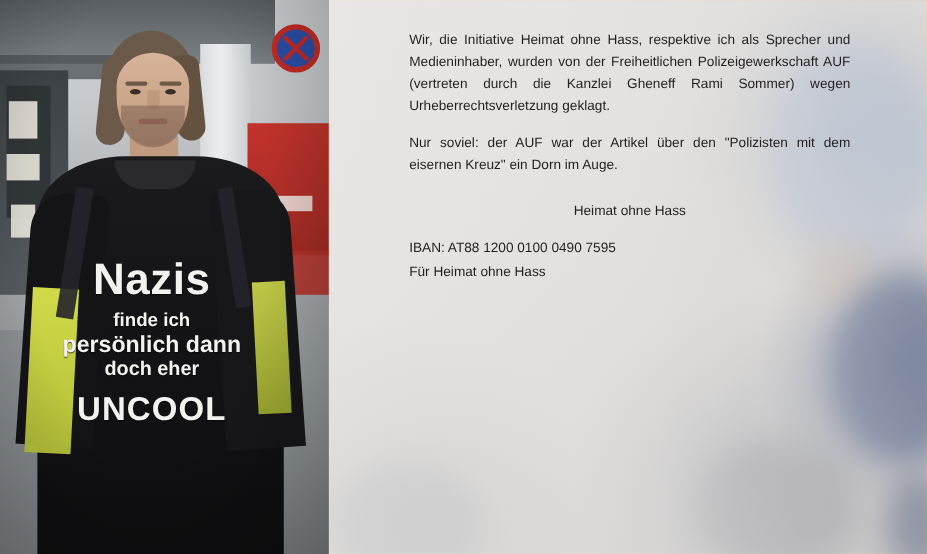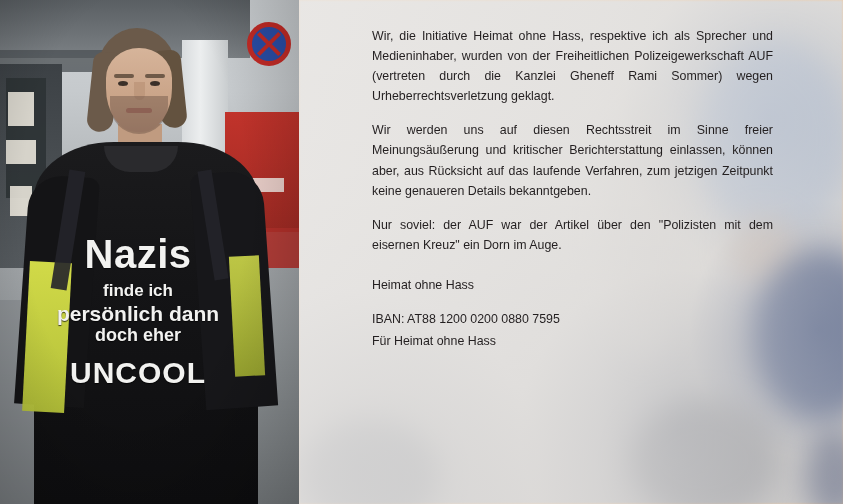--- a/index.html
+++ b/index.html
@@ -250,21 +250,21 @@
     color: #231f20;
     font-size: 12.4px;
     line-height: 1.62;
   }
   .article p {
     margin: 0 0 14px 0;
     text-align: justify;
     text-justify: inter-word;
   }
   .article p.tight { margin-bottom: 2px; text-align: left; }
-  .article p.plain { text-align: left; margin-top: 20px; }
+  .article p.plain { text-align: center; margin-top: 20px; }
 </style>
 </head>
 <body>
 
 <div id="page">
 
   <div id="photo">
     <div class="ph-bg"></div>
     <div class="ph-canopy"></div>
     <div class="ph-canopy2"></div>
@@ -320,22 +320,21 @@
     <div class="blob b6"></div>
     <div class="blob b3"></div>
     <div class="blob b2"></div>
     <div class="blob b4"></div>
     <div class="blob b5"></div>
     <div class="blob b7"></div>
     <div class="scrim"></div>
 
     <div class="article">
       <p>Wir, die Initiative Heimat ohne Hass, respektive ich als Sprecher und Medieninhaber, wurden von der Freiheitlichen Polizeigewerkschaft AUF (vertreten durch die Kanzlei Gheneff Rami Sommer) wegen Urheberrechtsverletzung geklagt.</p>
-      <p>Wir werden uns auf diesen Rechtsstreit im Sinne freier Meinungsäußerung und kritischer Berichterstattung einlassen, können aber, aus Rücksicht auf das laufende Verfahren, zum jetzigen Zeitpunkt keine genaueren Details bekanntgeben.</p>
       <p>Nur soviel: der AUF war der Artikel über den "Polizisten mit dem eisernen Kreuz" ein Dorn im Auge.</p>
       <p class="plain">Heimat ohne Hass</p>
-      <p class="tight">IBAN: AT88 1200 0200 0880 7595</p>
+      <p class="tight">IBAN: AT88 1200 0100 0490 7595</p>
       <p class="tight">Für Heimat ohne Hass</p>
 
     </div>
   </div>
 
 </div>
 
 </body></html>

